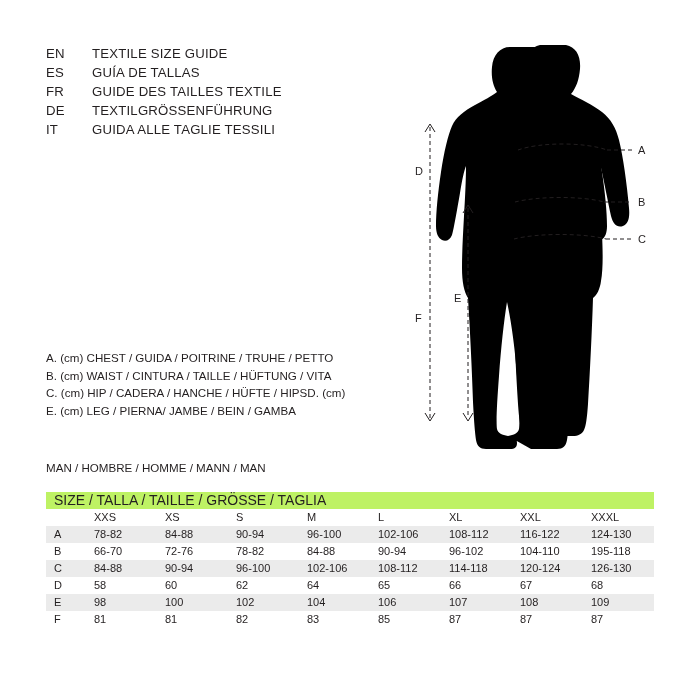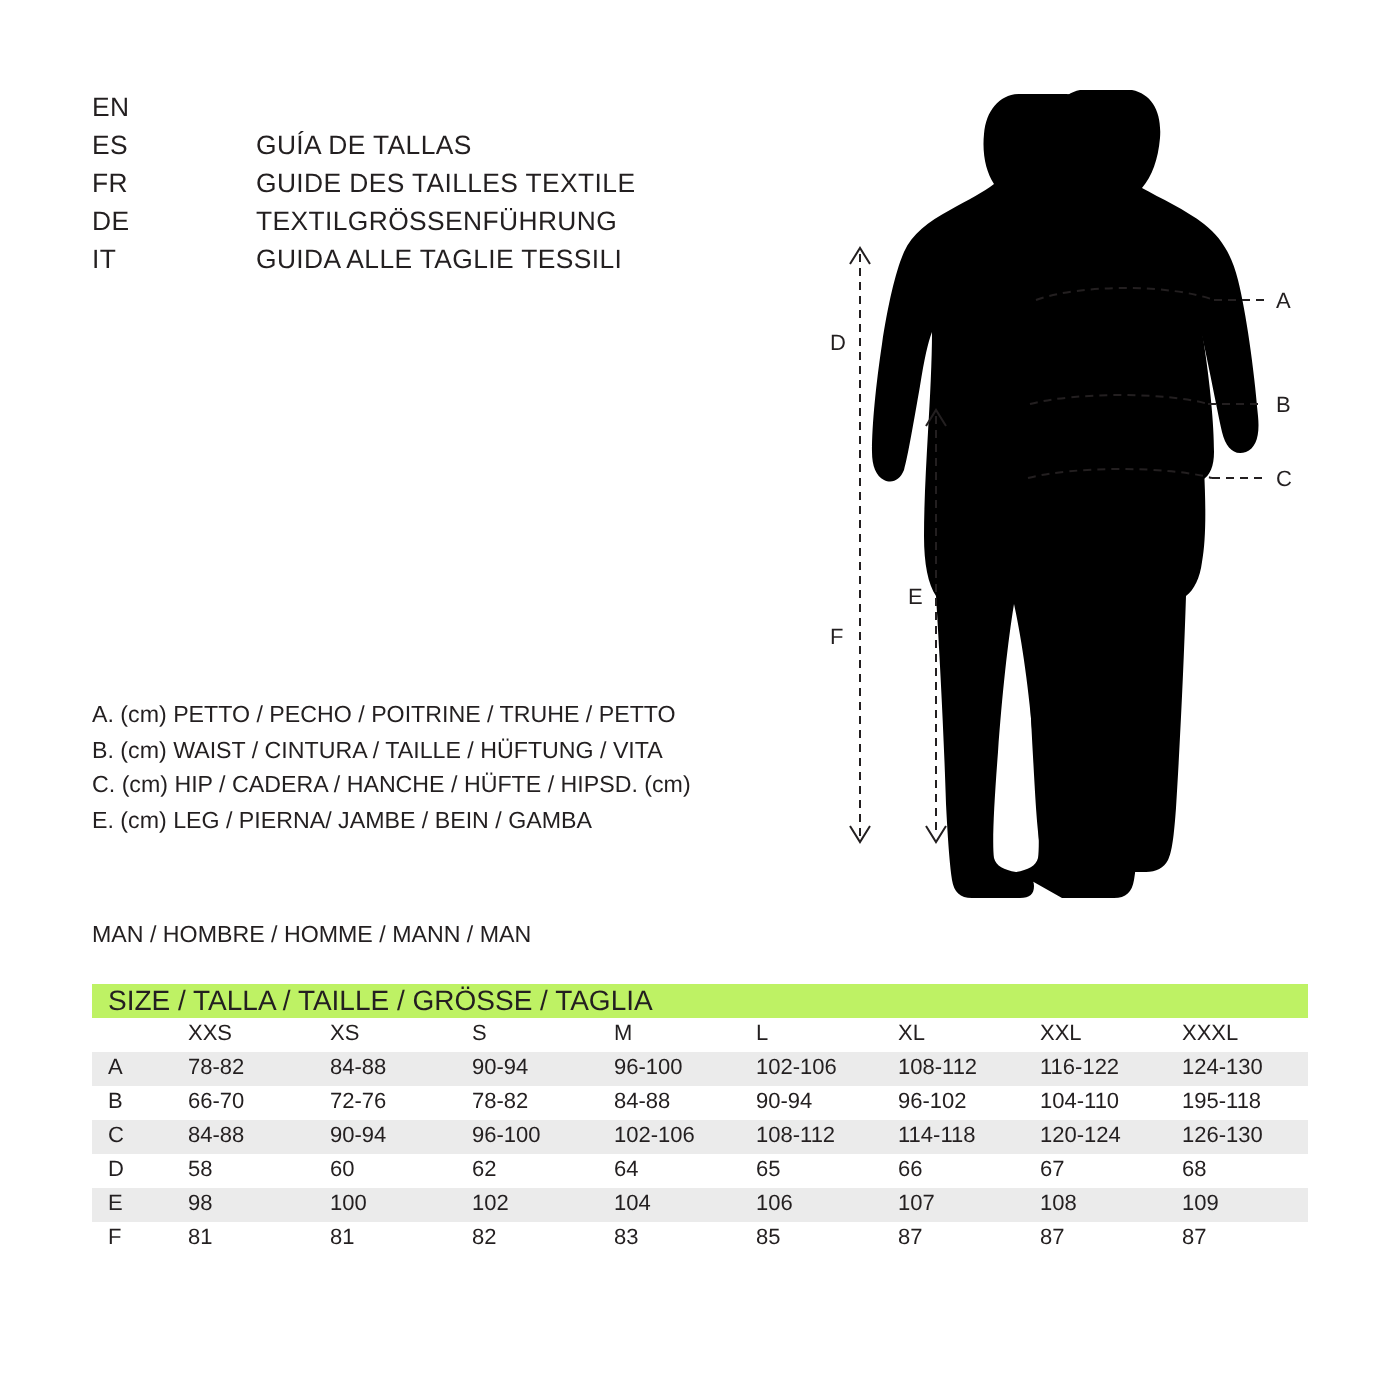--- a/index.html
+++ b/index.html
@@ -25,21 +25,20 @@
     top: 44px;
     width: 330px;
   }
   .lang-row {
     display: flex;
     align-items: baseline;
     height: 19px;
     line-height: 19px;
     font-size: 13.2px;
     letter-spacing: 0.2px;
-    gap: 36px;
   }
   .lang-code {
     width: 46px;
     flex: 0 0 46px;
     font-size: 13.2px;
   }
   .lang-text { white-space: nowrap; }
 
   
   .legend {
@@ -106,41 +105,42 @@
   .col-v { width: 71px; }
 </style>
 </head>
 <body>
 
 <div id="page">
 
   <div class="lang-block">
     <div class="lang-row">
       <span class="lang-code">EN</span>
+      <span class="lang-text">TEXTILE SIZE GUIDE</span>
     </div>
     <div class="lang-row">
       <span class="lang-code">ES</span>
       <span class="lang-text">GUÍA DE TALLAS</span>
     </div>
     <div class="lang-row">
       <span class="lang-code">FR</span>
       <span class="lang-text">GUIDE DES TAILLES TEXTILE</span>
     </div>
     <div class="lang-row">
       <span class="lang-code">DE</span>
       <span class="lang-text">TEXTILGRÖSSENFÜHRUNG</span>
     </div>
     <div class="lang-row">
       <span class="lang-code">IT</span>
       <span class="lang-text">GUIDA ALLE TAGLIE TESSILI</span>
     </div>
   </div>
 
   <div class="legend">
-    <div class="legend-line">A. (cm) PETTO / PECHO / POITRINE / TRUHE / PETTO</div>
+    <div class="legend-line">A. (cm) CHEST / GUIDA / POITRINE / TRUHE / PETTO</div>
     <div class="legend-line">B. (cm) WAIST / CINTURA / TAILLE / HÜFTUNG / VITA</div>
     <div class="legend-line">C. (cm) HIP / CADERA / HANCHE / HÜFTE / HIPSD. (cm)</div>
     <div class="legend-line">E. (cm) LEG / PIERNA/ JAMBE / BEIN / GAMBA</div>
   </div>
   <div class="legend-gender">MAN / HOMBRE / HOMME / MANN / MAN</div>
 
   <div class="figure-wrap">
     <svg width="270" height="430" viewBox="0 0 270 430">
 
       <g>

